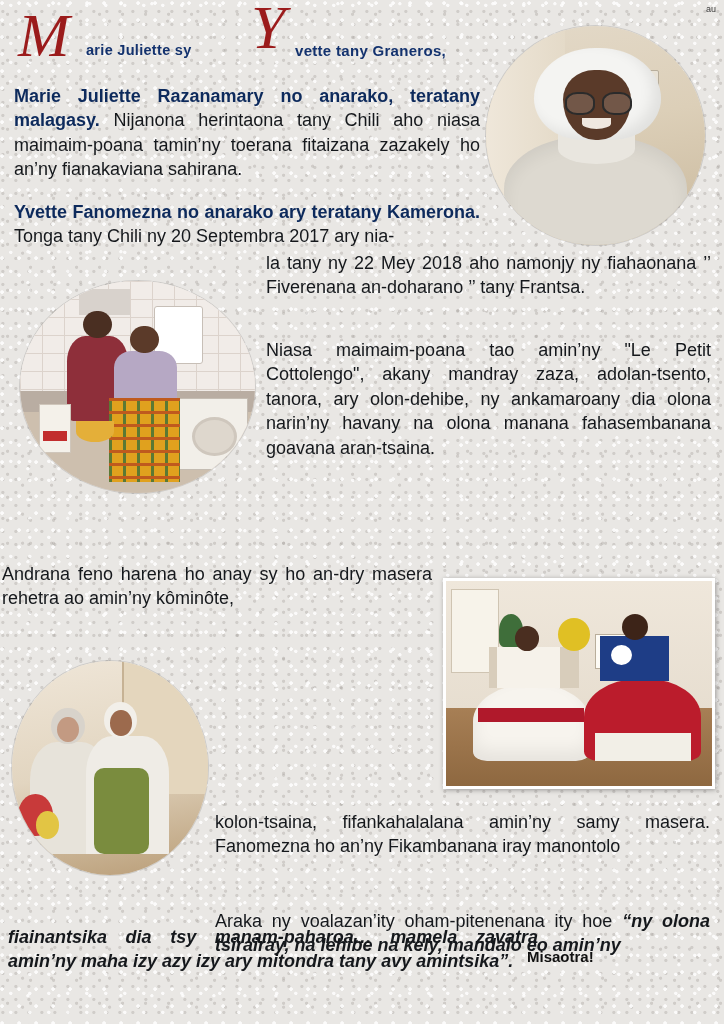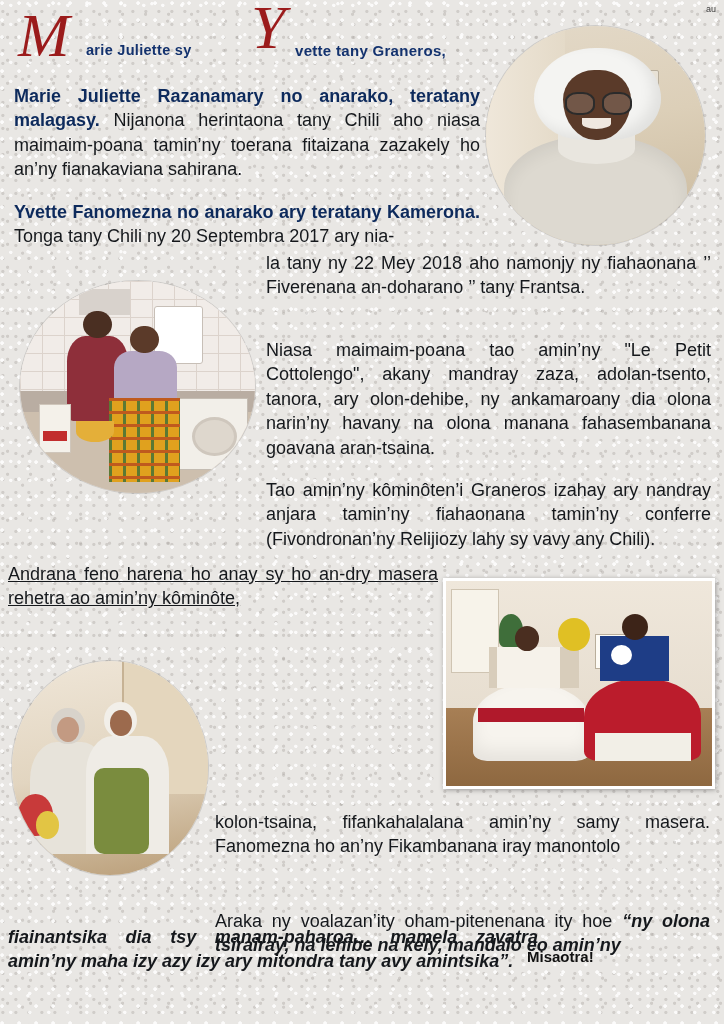--- a/index.html
+++ b/index.html
@@ -101,21 +101,21 @@
   }
   .b-dark { font-weight: bold; color: #0d2a5c; }
   .b-plain { font-weight: bold; color: #15181c; }
   .ital { font-style: italic; }
 
   .p1 { left: 14px; top: 84px; width: 466px; }
   .p2 { left: 14px; top: 200px; width: 466px; }
   .p2b { left: 266px; top: 251px; width: 445px; }
   .p3 { left: 266px; top: 338px; width: 445px; }
   .p4 { left: 266px; top: 478px; width: 445px; }
-  .p5 { left: 8px; top: 562px; width: 430px; text-decoration: underline; }
+  .p5 { left: 2px; top: 562px; width: 430px; }
   .p6 { left: 215px; top: 648px; width: 222px; }
   .p7 { left: 215px; top: 810px; width: 495px; }
   .p8 { left: 215px; top: 870px; width: 495px; margin-top: 39px; }
   .p9 { left: 8px; top: 925px; width: 530px; }
 
   .misaotra {
     position: absolute;
     left: 527px;
     top: 948px;
     font-size: 15px;
@@ -273,21 +273,20 @@
     <div class="ph2-p1body"></div>
     <div class="ph2-p1head"></div>
     <div class="ph2-p2body"></div>
     <div class="ph2-p2head"></div>
     <div class="ph2-apron"></div>
     <div class="ph2-box"></div>
     <div class="ph2-bowl"></div>
   </div>
 
   <div class="para p3">Niasa maimaim-poana tao amin’ny "Le Petit Cottolengo", akany mandray zaza, adolan-tsento, tanora, ary olon-dehibe, ny ankamaroany dia olona narin’ny havany na olona manana fahasembanana goavana aran-tsaina.</div>
-  <div class="para p4">Tao amin’ny kôminôten’i Graneros izahay ary nandray anjara tamin’ny fiahaonana tamin’ny conferre (Fivondronan’ny Relijiozy lahy sy vavy any Chili).</div>
   <div class="para p5">Andrana feno harena ho anay sy ho an-dry masera rehetra ao amin’ny kôminôte,</div>
 
   <div class="photo photo3">
     <div class="ph3-bg"></div>
     <div class="ph3-window"></div>
     <div class="ph3-plant"></div>
     <div class="ph3-table"></div>
     <div class="ph3-flowers"></div>
     <div class="ph3-frame"></div>
     <div class="ph3-w1skirt"></div>

